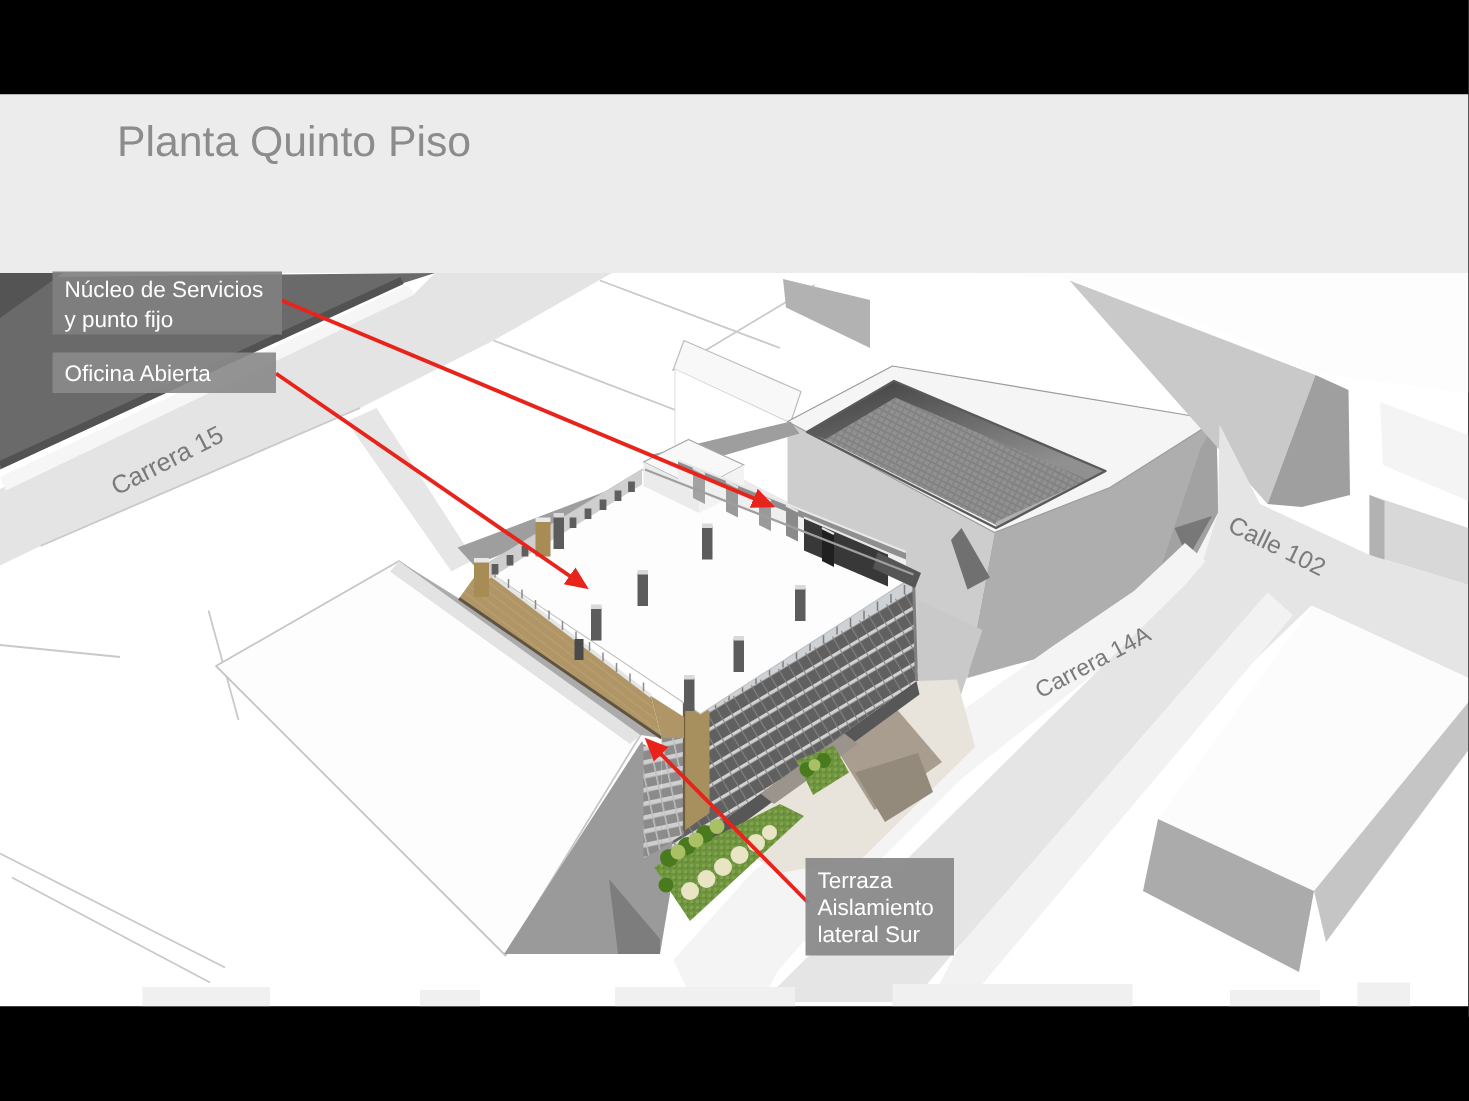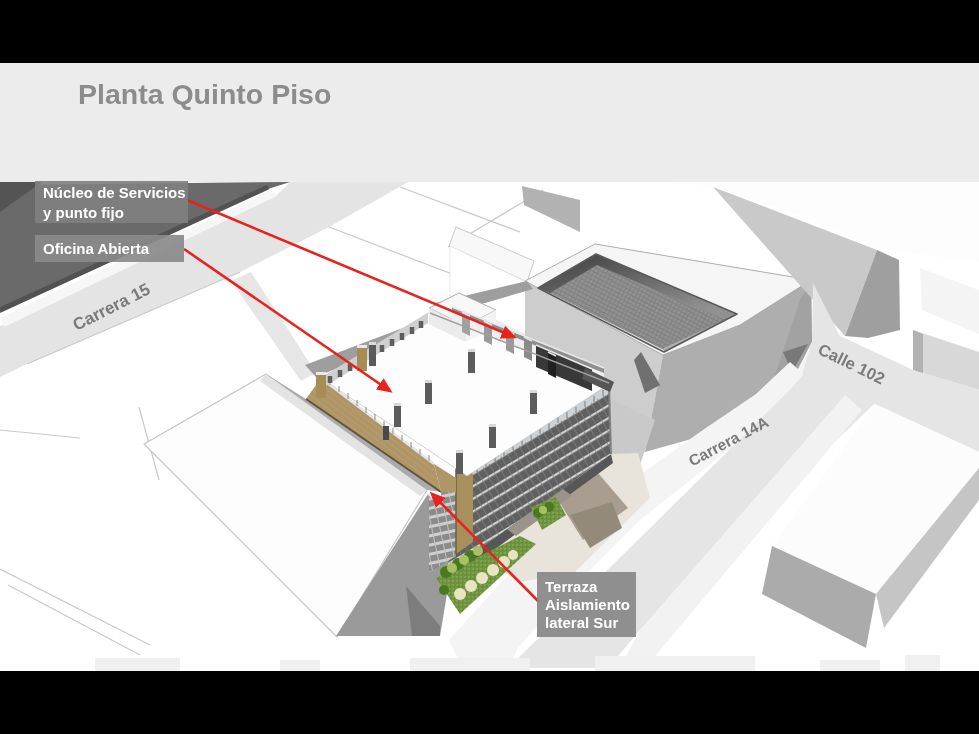--- a/index.html
+++ b/index.html
@@ -1,17 +1,17 @@
 <!DOCTYPE html>
 <html><head>
 <meta charset="utf-8">
 <style>
   html,body{margin:0;padding:0;background:#000;}
   #stage{position:relative;width:979px;height:734px;overflow:hidden;background:#000;
-         font-family:"Liberation Sans",sans-serif;font-weight:bold;}
+         font-family:"Liberation Sans",sans-serif;}
   text{font-family:"Liberation Sans",sans-serif;}
 </style>
 </head>
 <body>
 <div id="stage">
 <svg width="979" height="734" viewBox="0 0 979 734">
 <defs>
   <pattern id="fac" width="7" height="10.8" patternUnits="userSpaceOnUse" patternTransform="rotate(-30.8)">
     <rect width="7" height="10.8" fill="#606060"></rect>
     <rect width="7" height="2.2" y="0" fill="#d2d2d2"></rect>

